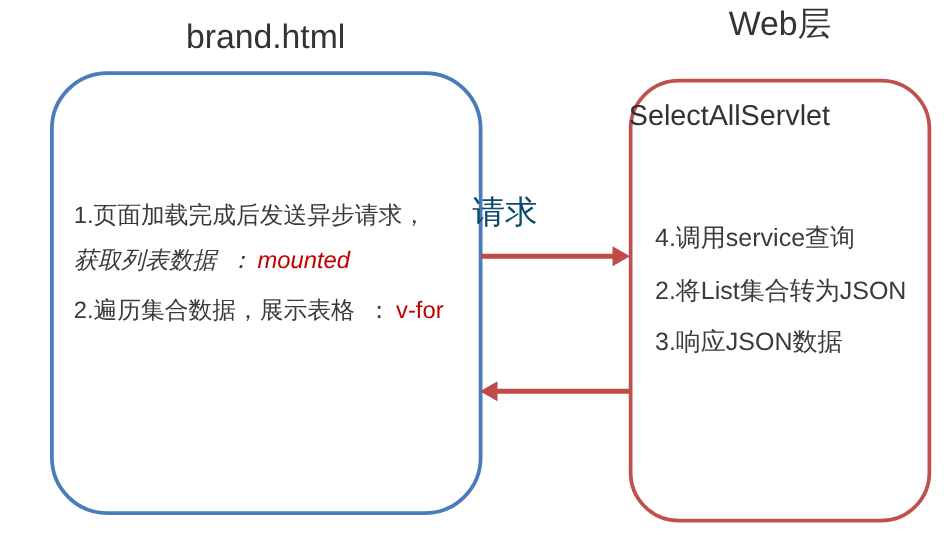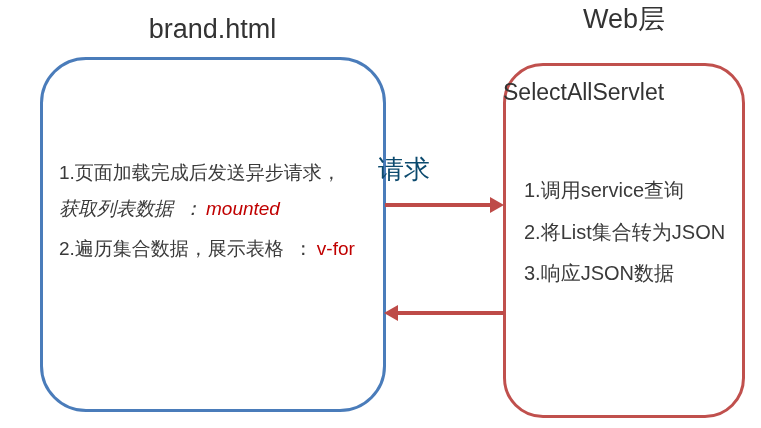--- a/index.html
+++ b/index.html
@@ -126,21 +126,21 @@
   </div>
 
   <div class="left-line ll3">
     <span>2.遍历集合数据，展示表格</span><span class="colon">：</span><span class="code-red">v-for</span>
   </div>
 
   <div class="box box-right"></div>
 
   <div class="right-box-title">SelectAllServlet</div>
 
-  <div class="right-item ri1">1.调用service查询</div>
+  <div class="right-item ri1">4.调用service查询</div>
   <div class="right-item ri2">2.将List集合转为JSON</div>
   <div class="right-item ri3">3.响应JSON数据</div>
 
   <div class="arrow-label label-request">请求</div>
   <div class="arrow-line arrow-line-request"></div>
   <div class="arrow-head arrow-head-right"></div>
 
   <div class="arrow-line arrow-line-response"></div>
   <div class="arrow-head arrow-head-left"></div>
 

